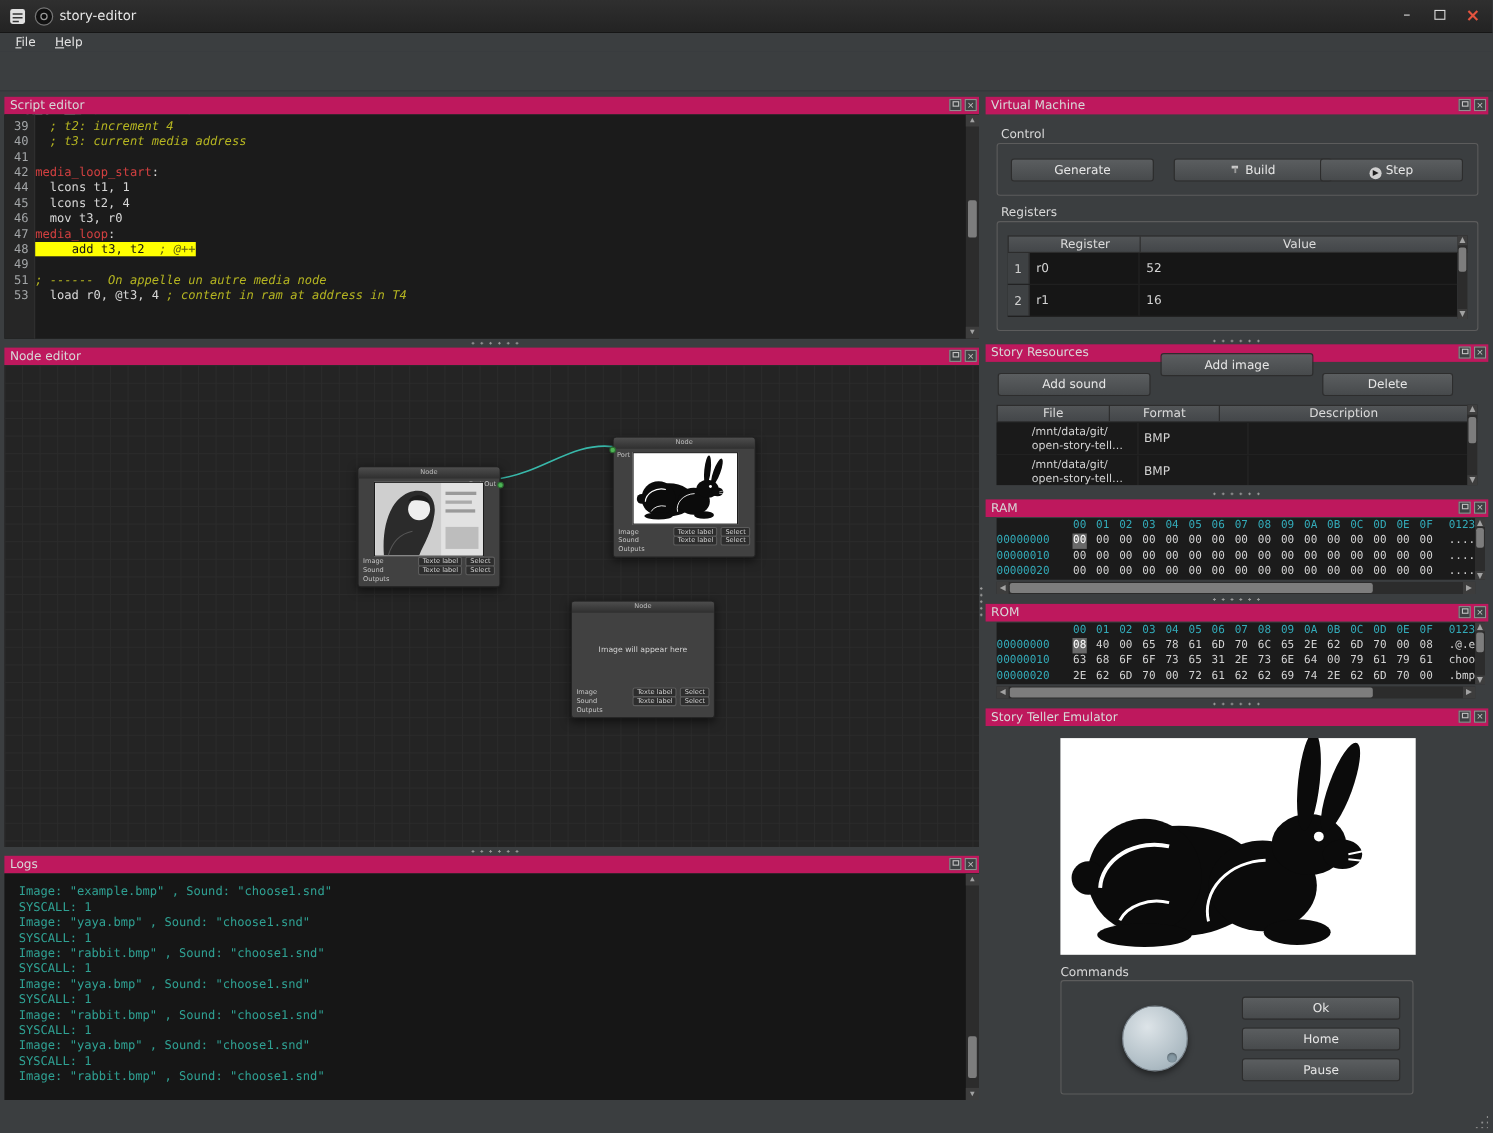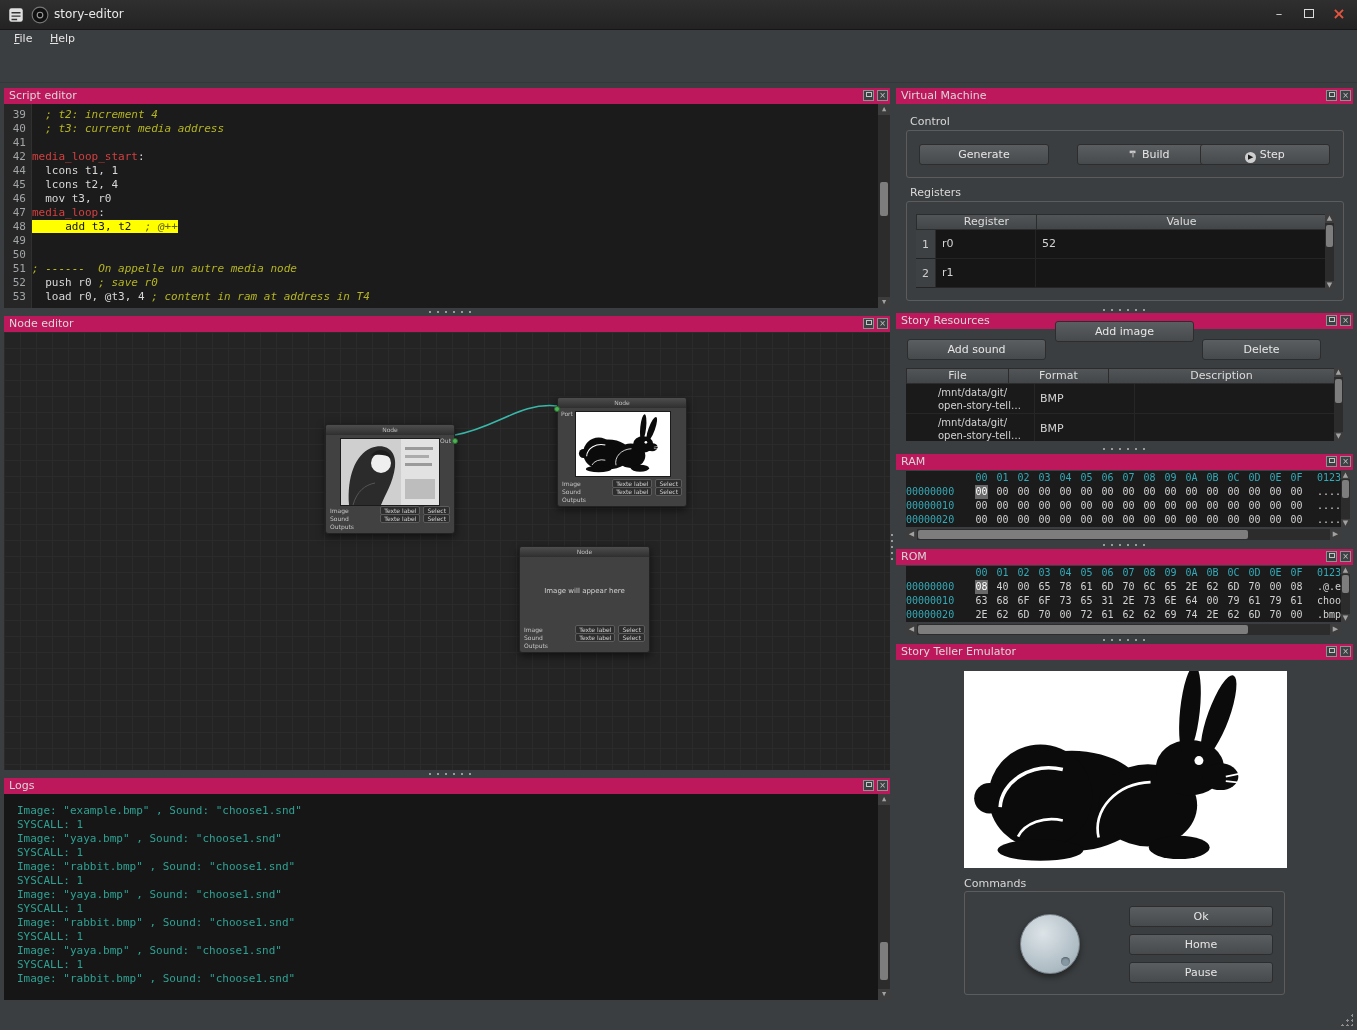--- a/index.html
+++ b/index.html
@@ -200,23 +200,21 @@
         <div class="srow"><span class="lno">39</span><span class="lbody"><span class="tk-comment">  ; t2: increment 4</span></span></div>
         <div class="srow"><span class="lno">40</span><span class="lbody"><span class="tk-comment">  ; t3: current media address</span></span></div>
         <div class="srow"><span class="lno">41</span><span class="lbody"></span></div>
         <div class="srow"><span class="lno">42</span><span class="lbody"><span class="tk-label">media_loop_start</span><span class="tk-code">:</span></span></div>
         <div class="srow"><span class="lno">44</span><span class="lbody"><span class="tk-code">  lcons t1, 1</span></span></div>
         <div class="srow"><span class="lno">45</span><span class="lbody"><span class="tk-code">  lcons t2, 4</span></span></div>
         <div class="srow"><span class="lno">46</span><span class="lbody"><span class="tk-code">  mov t3, r0</span></span></div>
         <div class="srow"><span class="lno">47</span><span class="lbody"><span class="tk-label">media_loop</span><span class="tk-code">:</span></span></div>
         <div class="srow"><span class="lno">48</span><span class="lbody hl"><span class="tk-codehl">  add t3, t2 </span><span class="tk-commenthl"> ; @++</span></span></div>
         <div class="srow"><span class="lno">49</span><span class="lbody"></span></div>
-        <div class="srow"><span class="lno">50</span><span class="lbody"></span></div>
         <div class="srow"><span class="lno">51</span><span class="lbody"><span class="tk-comment">; ------  On appelle un autre media node</span></span></div>
-        <div class="srow"><span class="lno">52</span><span class="lbody"><span class="tk-code">  push r0 </span><span class="tk-comment">; save r0</span></span></div>
         <div class="srow"><span class="lno">53</span><span class="lbody"><span class="tk-code">  load r0, @t3, 4 </span><span class="tk-comment">; content in ram at address in T4</span></span></div>
       </div>
     <div class="vsb" style="right:0;top:0;height:204px">
       <span class="ar" style="top:0">▲</span>
         <span class="ar" style="bottom:0">▼</span>
       <div class="thumb" style="left:2px;width:8px;top:78px;height:34px"></div>
     </div>
   </div>
 </div>
 <div class="dots-h" style="left:426px;top:310px"></div>
@@ -353,21 +351,21 @@
   <div class="ptitle">
     <span>Virtual Machine</span>
     <span class="picons">
         <span class="pic float"></span>
         <span class="pic">×</span>
       </span>
   </div>
   <span class="glabel" style="left:14px;top:27px">Control</span>
   <div class="gbox" style="left:10px;top:42px;width:438px;height:48px"></div>
   <span class="btn" style="left:23px;top:56px;width:130px">Generate</span>
-  <span class="btn" style="left:181px;top:56px;width:144px">
+  <span class="btn" style="left:171px;top:56px;width:144px">
     <svg viewBox="0 0 12 12" width="10" height="10" style="vertical-align:-1px">
         <rect x="2" y="2" width="7" height="3" fill="#c9c9c9"></rect>
         <rect x="5" y="4" width="2" height="6" fill="#9a9a9a"></rect>
       </svg>
     <span>Build</span>
   </span>
   <span class="btn" style="left:304px;top:56px;width:130px">
     <span style="color:#1c1c1c;background:#cfcfcf;border-radius:50%;display:inline-block;width:11px;height:11px;font-size:7px;line-height:11px;vertical-align:-1px">▶</span>
     <span>Step</span>
   </span>
@@ -381,20 +379,21 @@
   </div>
   <div style="position:absolute;left:20px;top:142px;width:409px;height:60px;overflow:hidden" id="reg-rows">
       <div class="regrow">
         <span class="regidx">1</span>
         <span class="regname">r0</span>
         <span class="regval">52</span>
       </div>
       <div class="regrow">
         <span class="regidx">2</span>
         <span class="regname">r1</span>
+        <span class="regval">16</span>
       </div>
     </div>
   <div class="vsb" style="left:429px;top:126px;height:76px;width:9px">
     <span class="ar" style="top:0;width:9px;height:9px;line-height:9px">▲</span>
     <span class="ar" style="bottom:0;width:9px;height:9px;line-height:9px">▼</span>
     <div class="thumb" style="left:1px;width:7px;top:11px;height:22px"></div>
   </div>
 </div>
 <div class="dots-h" style="left:1100px;top:308px"></div>
 

